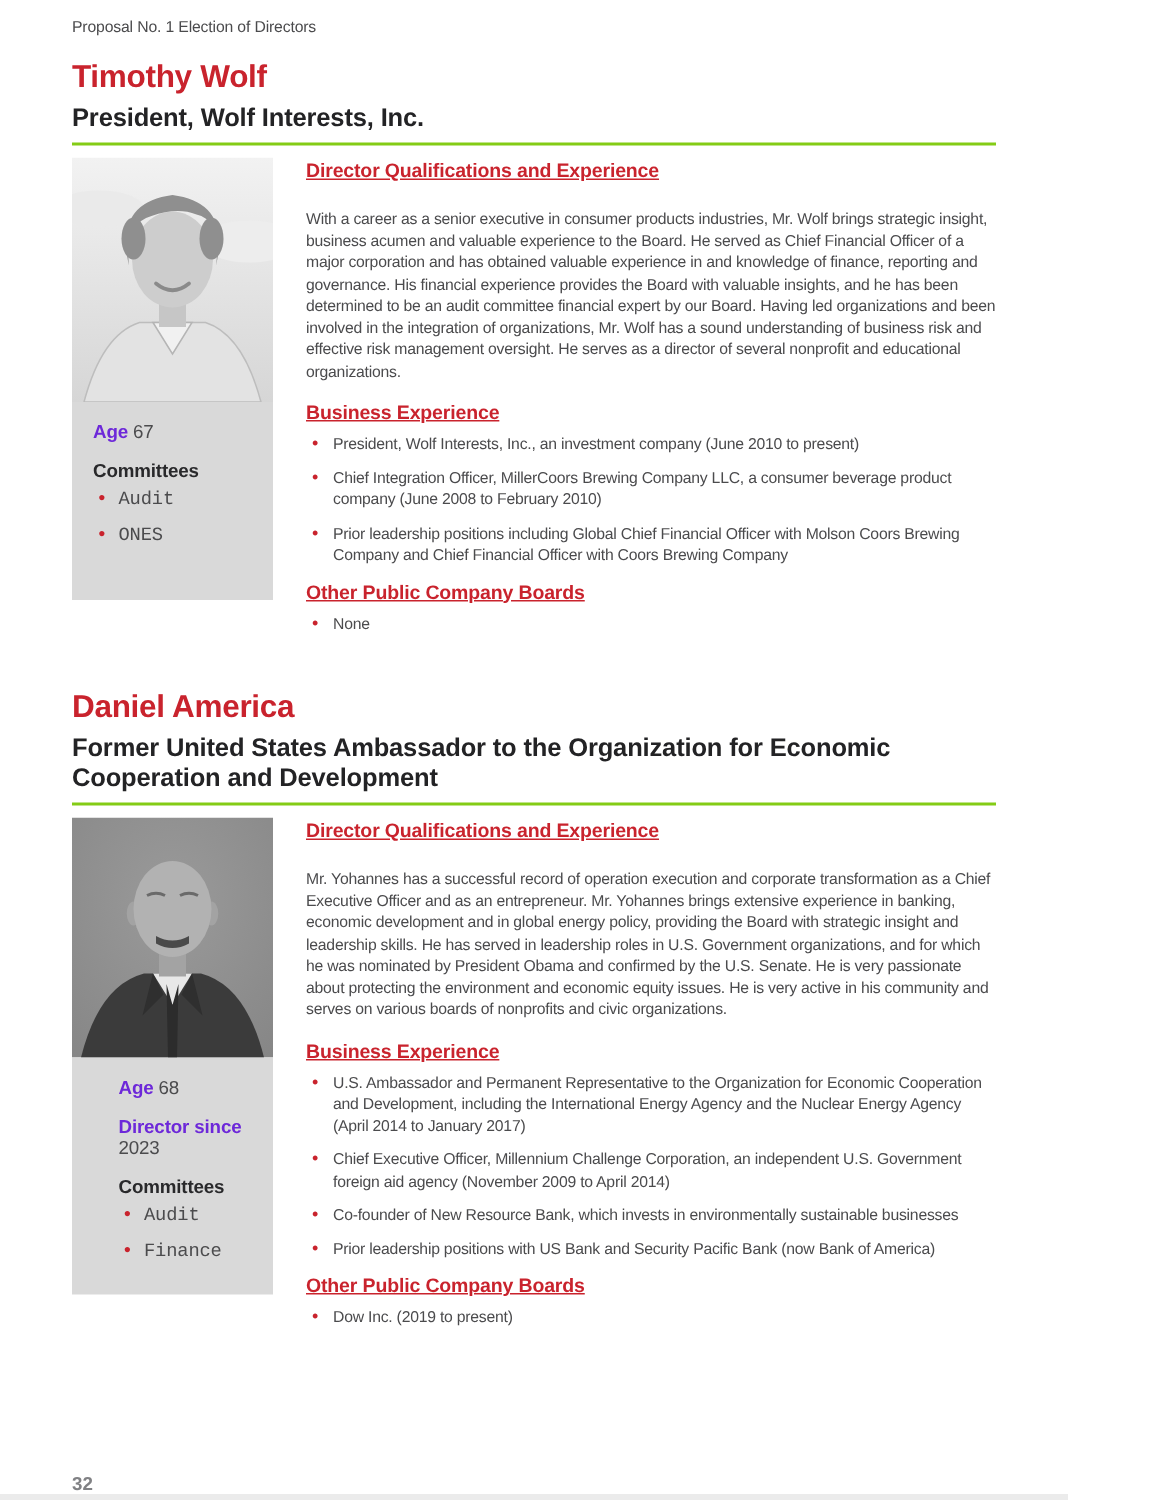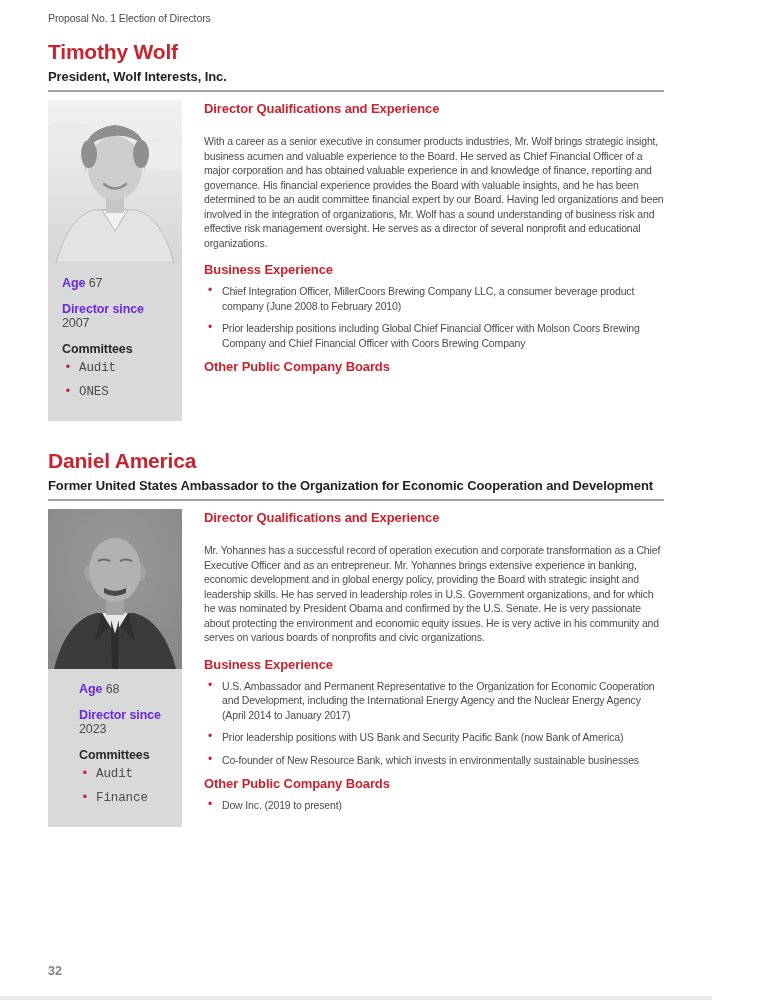--- a/index.html
+++ b/index.html
@@ -21,25 +21,25 @@
   }
   .director h1 {
     margin:16px 0 0 0;
     font-size:21px;
     font-weight:bold;
     color:#c9232d;
     letter-spacing:-0.2px;
   }
   .director .subtitle {
     margin-top:5px;
-    font-size:13px;
+    font-size:17px;
     font-weight:bold;
     color:#232325;
     padding-bottom:6px;
-    border-bottom:2px solid #a3a3a3;
+    border-bottom:2px solid #84cc16;
     letter-spacing:-0.1px;
   }
   .row { display:flex; gap:22px; margin-top:8px; }
   .leftcol { width:134px; flex:none; }
   .photo { width:134px; display:block; }
   .photo svg { display:block; }
   .info {
     background:#d9d9d9;
     box-sizing:border-box;
     padding:13px 10px 12px 14px;
@@ -54,20 +54,21 @@
   .info li::before { content:"\2022"; color:#c9232d; position:absolute; left:2px; top:-1px; font-size:13px; }
   .info-h-1 { min-height:132px; }
   .info-h-2 { min-height:147px;padding-left:31px; }
   .rightcol { flex:1; padding-top:1px; min-width:0; }
   .rightcol h3 {
     margin:0 0 7px 0;
     font-size:13px;
     font-weight:bold;
     color:#c9232d;
     letter-spacing:-0.1px;
+    text-decoration:underline;
   }
   .rightcol p {
     margin:18px 0 12px 0;
     font-size:10.5px;
     line-height:14.5px;
     letter-spacing:-0.15px;
     color:#4b4b4d;
   }
   .rightcol ul { list-style:none; margin:0 0 9px 0; padding:0; }
   .rightcol li {
@@ -76,21 +77,21 @@
     margin-bottom:8px;
     font-size:10.5px;
     line-height:14.5px;
     letter-spacing:-0.15px;
     color:#4b4b4d;
   }
   .rightcol li::before { content:"\2022"; color:#c9232d; position:absolute; left:4px; top:-1px; font-size:12px; }
   .section-gap { margin-top:28px; }
   .pageno {
     position:absolute;
-    left:48px; bottom:22px;
+    left:48px; bottom:4px;
     font-size:12.5px;
     font-weight:bold;
     color:#808184;
     text-align:right;
   }
   .bottom-edge {
     position:absolute;
     left:0; bottom:0;
     width:100%; height:4px;
     background:#ebebeb;
@@ -129,43 +130,43 @@
               <ellipse cx="41" cy="54" rx="8" ry="14" fill="#8f8f8f"></ellipse>
               <ellipse cx="93" cy="54" rx="8" ry="14" fill="#8f8f8f"></ellipse>
               <path d="M56 84 Q67 93 78 84" stroke="#8a8a8a" stroke-width="2.5" fill="none" stroke-linecap="round"></path>
             </svg>
           </span>
           <div class="info info-h-1">
             <div class="info-line">
               <span class="b">Age</span>
               <span>67</span>
             </div>
-            <div class="info-line">
-              <span class="b">Director since</span>
-              <span>2007</span>
-            </div>
             <div class="committees-title">Committees</div>
             <ul>
               <li>Audit</li>
               <li>ONES</li>
             </ul>
           </div>
         </div>
 
         <div class="rightcol">
           <h3>Director Qualifications and Experience</h3>
           <p>With a career as a senior executive in consumer products industries, Mr. Wolf brings strategic insight, business acumen and valuable experience to the Board. He served as Chief Financial Officer of a major corporation and has obtained valuable experience in and knowledge of finance, reporting and governance. His financial experience provides the Board with valuable insights, and he has been determined to be an audit committee financial expert by our Board. Having led organizations and been involved in the integration of organizations, Mr. Wolf has a sound understanding of business risk and effective risk management oversight. He serves as a director of several nonprofit and educational organizations.</p>
 
           <h3>Business Experience</h3>
           <ul>
+            <li>President, Wolf Interests, Inc., an investment company (June 2010 to present)</li>
             <li>Chief Integration Officer, MillerCoors Brewing Company LLC, a consumer beverage product company (June 2008 to February 2010)</li>
             <li>Prior leadership positions including Global Chief Financial Officer with Molson Coors Brewing Company and Chief Financial Officer with Coors Brewing Company</li>
           </ul>
 
           <h3>Other Public Company Boards</h3>
+          <ul>
+            <li>None</li>
+          </ul>
         </div>
       </div>
     </section>
 
     <section class="director section-gap">
       <h1>Daniel America</h1>
       <div class="subtitle">Former United States Ambassador to the Organization for Economic Cooperation and Development</div>
 
       <div class="row">
         <div class="leftcol">
@@ -209,22 +210,23 @@
           </div>
         </div>
 
         <div class="rightcol">
           <h3>Director Qualifications and Experience</h3>
           <p>Mr. Yohannes has a successful record of operation execution and corporate transformation as a Chief Executive Officer and as an entrepreneur. Mr. Yohannes brings extensive experience in banking, economic development and in global energy policy, providing the Board with strategic insight and leadership skills. He has served in leadership roles in U.S. Government organizations, and for which he was nominated by President Obama and confirmed by the U.S. Senate. He is very passionate about protecting the environment and economic equity issues. He is very active in his community and serves on various boards of nonprofits and civic organizations.</p>
 
           <h3>Business Experience</h3>
           <ul>
             <li>U.S. Ambassador and Permanent Representative to the Organization for Economic Cooperation and Development, including the International Energy Agency and the Nuclear Energy Agency (April 2014 to January 2017)</li>
+            <li>Chief Executive Officer, Millennium Challenge Corporation, an independent U.S. Government foreign aid agency (November 2009 to April 2014)</li>
+            <li>Co-founder of New Resource Bank, which invests in environmentally sustainable businesses</li>
             <li>Prior leadership positions with US Bank and Security Pacific Bank (now Bank of America)</li>
-            <li>Co-founder of New Resource Bank, which invests in environmentally sustainable businesses</li>
           </ul>
 
           <h3>Other Public Company Boards</h3>
           <ul>
             <li>Dow Inc. (2019 to present)</li>
           </ul>
         </div>
       </div>
     </section>
 

